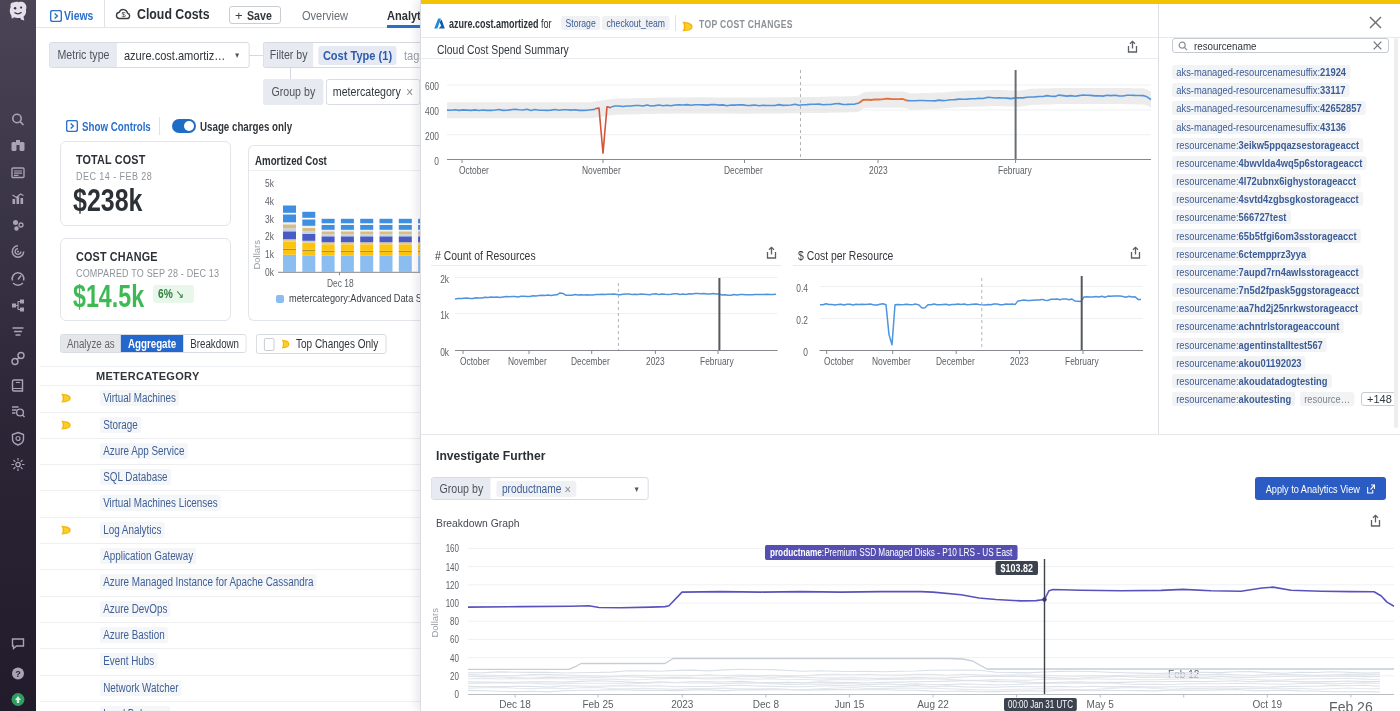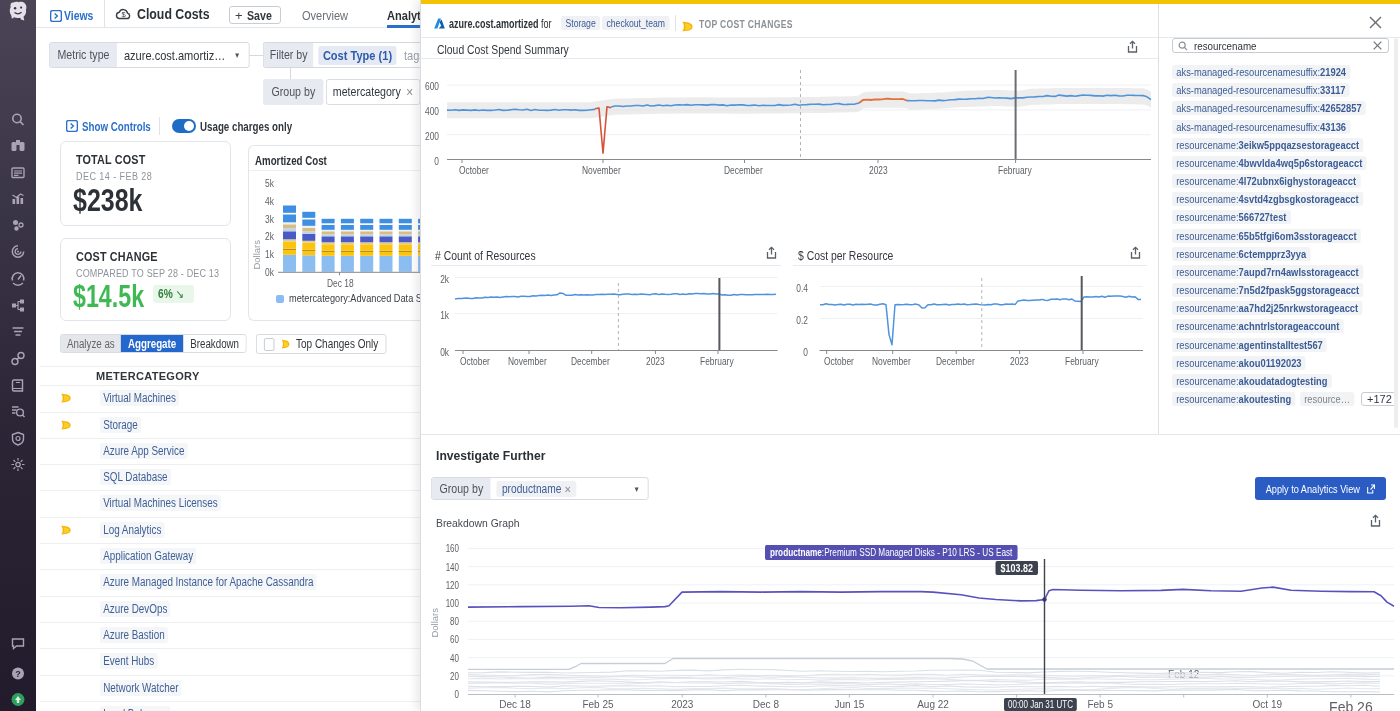--- a/index.html
+++ b/index.html
@@ -501,21 +501,21 @@
       <div class="abs" style="left:751px;top:246.7px;background:#f2f3f5;border-radius:3px;padding:1px 5px;font-size:11px;color:#3b5c96;white-space:nowrap;transform:scaleX(0.85);transform-origin:0 50%;">resourcename:<b>6ctempprz3yya</b></div>
       <div class="abs" style="left:751px;top:264.9px;background:#f2f3f5;border-radius:3px;padding:1px 5px;font-size:11px;color:#3b5c96;white-space:nowrap;transform:scaleX(0.85);transform-origin:0 50%;">resourcename:<b>7aupd7rn4awlsstorageacct</b></div>
       <div class="abs" style="left:751px;top:283.0px;background:#f2f3f5;border-radius:3px;padding:1px 5px;font-size:11px;color:#3b5c96;white-space:nowrap;transform:scaleX(0.85);transform-origin:0 50%;">resourcename:<b>7n5d2fpask5ggstorageacct</b></div>
       <div class="abs" style="left:751px;top:301.2px;background:#f2f3f5;border-radius:3px;padding:1px 5px;font-size:11px;color:#3b5c96;white-space:nowrap;transform:scaleX(0.85);transform-origin:0 50%;">resourcename:<b>aa7hd2j25nrkwstorageacct</b></div>
       <div class="abs" style="left:751px;top:319.4px;background:#f2f3f5;border-radius:3px;padding:1px 5px;font-size:11px;color:#3b5c96;white-space:nowrap;transform:scaleX(0.85);transform-origin:0 50%;">resourcename:<b>achntrlstorageaccount</b></div>
       <div class="abs" style="left:751px;top:337.6px;background:#f2f3f5;border-radius:3px;padding:1px 5px;font-size:11px;color:#3b5c96;white-space:nowrap;transform:scaleX(0.85);transform-origin:0 50%;">resourcename:<b>agentinstalltest567</b></div>
       <div class="abs" style="left:751px;top:355.7px;background:#f2f3f5;border-radius:3px;padding:1px 5px;font-size:11px;color:#3b5c96;white-space:nowrap;transform:scaleX(0.85);transform-origin:0 50%;">resourcename:<b>akou01192023</b></div>
       <div class="abs" style="left:751px;top:373.9px;background:#f2f3f5;border-radius:3px;padding:1px 5px;font-size:11px;color:#3b5c96;white-space:nowrap;transform:scaleX(0.85);transform-origin:0 50%;">resourcename:<b>akoudatadogtesting</b></div>
       <div class="abs" style="left:751px;top:392.1px;background:#f2f3f5;border-radius:3px;padding:1px 5px;font-size:11px;color:#3b5c96;white-space:nowrap;transform:scaleX(0.85);transform-origin:0 50%;">resourcename:<b>akoutesting</b></div>
       <div class="abs" style="left:879px;top:392.1px;background:#f2f3f5;border-radius:3px;padding:1px 5px;font-size:11px;color:#7d838b;white-space:nowrap;transform:scaleX(0.85);transform-origin:0 50%;">resource…</div>
-      <div class="abs" style="left:940px;top:392.1px;border:1px solid #c6cbd2;border-radius:3px;padding:0px 5px;font-size:11px;color:#33383d;background:#fff;">+172</div>
+      <div class="abs" style="left:940px;top:392.1px;border:1px solid #c6cbd2;border-radius:3px;padding:0px 5px;font-size:11px;color:#33383d;background:#fff;">+148</div>
       <div class="abs" style="left:973px;top:38px;width:4px;height:390px;background:#eceef0;border-radius:2px;"></div>
       <div class="abs" style="left:0;top:434px;width:980px;height:1px;background:#e5e7ea;"></div>
       <div class="abs" style="left:15px;top:448px;font-size:13.5px;font-weight:bold;color:#2b3036;transform:scaleX(0.9);transform-origin:0 50%;">Investigate Further</div>
       <div class="grp sx85" style="left:10px;top:477px;width:256px;height:23px;">
         <div class="lab" style="font-size:12.5px;">Group by</div>
         <div style="display:flex;align-items:center;padding:0 7px;">
           <span class="chip" style="font-size:12px;">productname <span style="color:#8b9097;font-size:10px;">✕</span></span>
         </div>
         <div style="position:absolute;right:9px;top:7px;font-size:8px;color:#555;">▼</div>
       </div>
@@ -541,21 +541,21 @@
       <div class="ylbl" style="left:14px;top:652.6px;width:24px;font-size:10px;">40</div>
       <div class="ylbl" style="left:14px;top:670.8px;width:24px;font-size:10px;">20</div>
       <div class="ylbl" style="left:14px;top:689.0px;width:24px;font-size:10px;">0</div>
       <div class="abs" style="left:8px;top:608px;font-size:9.5px;color:#979ca2;writing-mode:vertical-rl;transform:rotate(180deg);">Dollars</div>
       <div class="xlbl" style="left:94.1px;top:699px;font-size:10px;white-space:nowrap;transform:translateX(-50%);">Dec 18</div>
       <div class="xlbl" style="left:177.0px;top:699px;font-size:10px;white-space:nowrap;transform:translateX(-50%);">Feb 25</div>
       <div class="xlbl" style="left:261.3px;top:699px;font-size:10px;white-space:nowrap;transform:translateX(-50%);">2023</div>
       <div class="xlbl" style="left:344.9px;top:699px;font-size:10px;white-space:nowrap;transform:translateX(-50%);">Dec 8</div>
       <div class="xlbl" style="left:428.4px;top:699px;font-size:10px;white-space:nowrap;transform:translateX(-50%);">Jun 15</div>
       <div class="xlbl" style="left:512.0px;top:699px;font-size:10px;white-space:nowrap;transform:translateX(-50%);">Aug 22</div>
-      <div class="xlbl" style="left:679.2px;top:699px;font-size:10px;white-space:nowrap;transform:translateX(-50%);">Feb 5</div>
+      <div class="xlbl" style="left:679.2px;top:699px;font-size:10px;white-space:nowrap;transform:translateX(-50%);">May 5</div>
       <div class="xlbl" style="left:762.7px;top:669px;font-size:10px;white-space:nowrap;transform:translateX(-50%);">Feb 12</div>
       <div class="xlbl" style="left:846.3px;top:699px;font-size:10px;white-space:nowrap;transform:translateX(-50%);">Oct 19</div>
       <div class="xlbl" style="left:929.9px;top:699px;font-size:14px;white-space:nowrap;transform:translateX(-50%);">Feb 26</div>
       <svg class="abs" style="left:0;top:0" width="980" height="711" viewBox="0 0 980 711">
         <line x1="47" y1="548.4" x2="973" y2="548.4" stroke="#f0f1f3" stroke-width="1"></line>
         <line x1="47" y1="566.6" x2="973" y2="566.6" stroke="#f0f1f3" stroke-width="1"></line>
         <line x1="47" y1="584.8" x2="973" y2="584.8" stroke="#f0f1f3" stroke-width="1"></line>
         <line x1="47" y1="603.0" x2="973" y2="603.0" stroke="#f0f1f3" stroke-width="1"></line>
         <line x1="47" y1="621.2" x2="973" y2="621.2" stroke="#f0f1f3" stroke-width="1"></line>
         <line x1="47" y1="639.4" x2="973" y2="639.4" stroke="#f0f1f3" stroke-width="1"></line>

